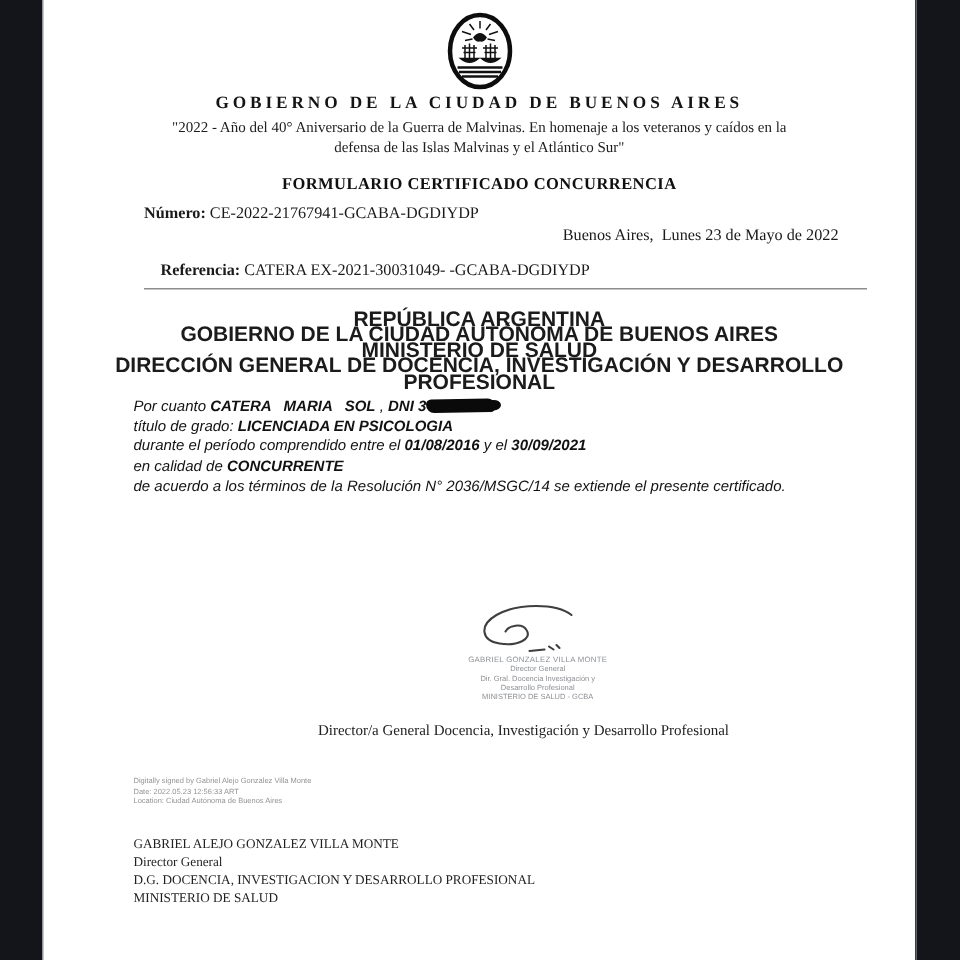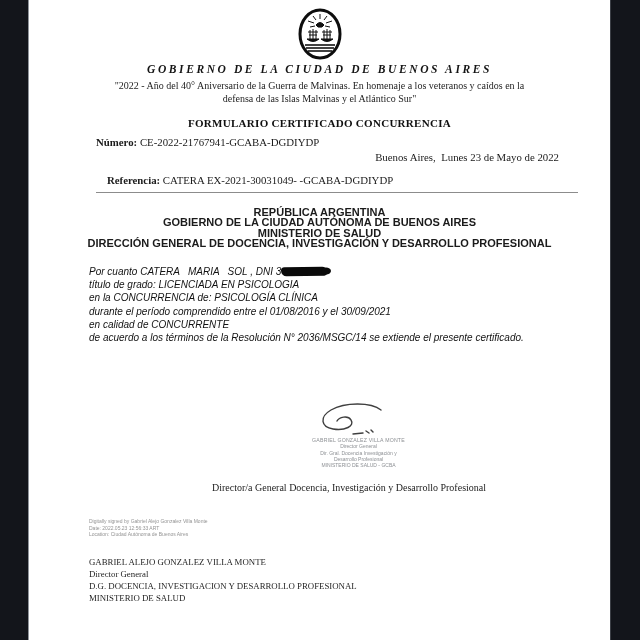--- a/index.html
+++ b/index.html
@@ -22,21 +22,20 @@
   .abs { position:absolute; }
   .center { left:0; right:0; text-align:center; }
 
   .logo-wrap { top:8px; left:50%; transform:translateX(-50%); }
 
   .org-title {
     top:63px;
     font-size:11.5px; font-weight:bold;
     letter-spacing:2.6px;
     color:#141414;
-    font-style:italic;
   }
   .quote {
     top:79px;
     font-size:10px; line-height:13px;
     color:#1d1d1d;
   }
   .form-title {
     top:117px;
     font-size:11px; font-weight:bold;
     letter-spacing:.3px;
@@ -48,34 +47,34 @@
   .dateline { top:151px; right:51px; }
   .referencia { top:174px; left:78px; }
   .rule {
     top:192px; left:67px; width:482px; height:0;
     border-top:1.5px solid #8c8c8c;
   }
 
   .institution {
     top:207px;
     font-family:"Liberation Sans", sans-serif;
-    font-size:11px; font-weight:bold;
+    font-size:14px; font-weight:bold;
     line-height:10.4px;
     color:#1b1b1b;
   }
 
   .body-block {
     top:265px; left:60px; right:10px;
     font-family:"Liberation Sans", sans-serif;
     font-style:italic;
     font-size:10px; line-height:13.2px;
     color:#121212;
   }
   .body-line { white-space:pre-wrap; }
-  .b { font-weight:normal; }
+  .b { font-weight:bold; }
   .redact {
     display:inline-block;
     width:46px; height:9px;
     background:#0a0a0a;
     border-radius:5px 7px 4px 8px;
     transform:translateY(1px) rotate(-1deg);
     position:relative;
   }
   .redact::after {
     content:"";
@@ -175,21 +174,20 @@
   <div class="abs center institution">
     <div>REPÚBLICA ARGENTINA</div>
     <div>GOBIERNO DE LA CIUDAD AUTÓNOMA DE BUENOS AIRES</div>
     <div>MINISTERIO DE SALUD</div>
     <div>DIRECCIÓN GENERAL DE DOCENCIA, INVESTIGACIÓN Y DESARROLLO PROFESIONAL</div>
   </div>
 
   <div class="abs body-block">
     <div class="body-line"><span>Por cuanto </span><span class="b">CATERA   MARIA   SOL</span><span> , </span><span class="b">DNI 3</span><span class="redact"></span></div>
     <div class="body-line"><span>título de grado: </span><span class="b">LICENCIADA EN PSICOLOGIA</span></div>
-    <div class="body-line"><span>en la </span><span class="b">CONCURRENCIA</span><span> de: </span><span class="b">PSICOLOGÍA CLÍNICA</span></div>
     <div class="body-line"><span>durante el período comprendido entre el </span><span class="b">01/08/2016</span><span> y el </span><span class="b">30/09/2021</span></div>
     <div class="body-line"><span>en calidad de </span><span class="b">CONCURRENTE</span></div>
     <div class="body-line">de acuerdo a los términos de la Resolución N° 2036/MSGC/14 se extiende el presente certificado.</div>
   </div>
 
   <div class="abs sig-wrap">
     <svg width="78" height="40" viewBox="0 0 78 40" aria-hidden="true">
       <g stroke="#3f3f3f" stroke-width="1.4" fill="none" stroke-linecap="round">
         <path d="M66 10 C 56 2, 30 2, 16 10 C 4 17, 6 27, 18 29 C 30 31, 40 26, 36 20 C 33 15, 24 17, 22 21"></path>
         <path d="M38 34 l 10 -1"></path>

